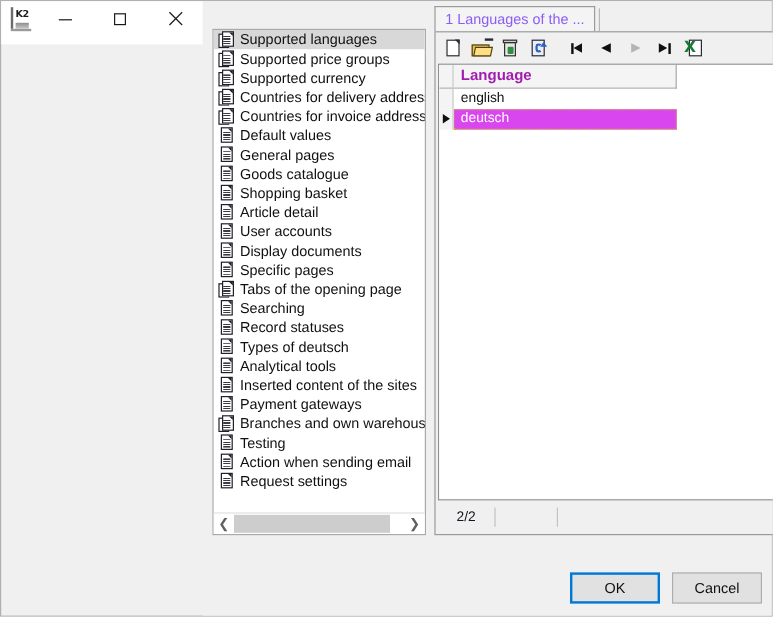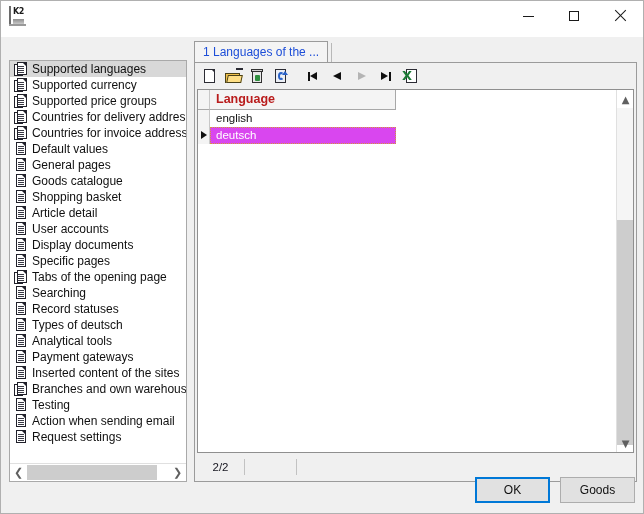--- a/index.html
+++ b/index.html
@@ -11,21 +11,20 @@
     font-size: 12px;
     background: #ffffff;
   }
 
   .window {
     position: relative;
     width: 644px; height: 514px;
     background: #f0f0f0;
     border: 1px solid #b0b0b0;
     display: flex;
-    flex-direction: column;
   }
 
   
   .titlebar {
     height: 36px;
     background: #ffffff;
     display: flex;
     align-items: flex-start;
     flex: 0 0 36px;
     position: relative;
@@ -199,21 +198,21 @@
   .tab {
     position: absolute;
     left: 0; top: 0;
     height: 21px;
     padding: 0 8px;
     background: #f4f4f4;
     border: 1px solid #9b9b9b;
     border-bottom: none;
     font-size: 12px;
     line-height: 20px;
-    color: #1d4ed8;
+    color: #8b5cf6;
     white-space: nowrap;
   }
   .tab-divider {
     position: absolute;
     left: 137px; top: 2px;
     width: 1px; height: 19px;
     background: #b8b8b8;
   }
 
   .tab-body {
@@ -369,21 +368,21 @@
   .col-head {
     width: 186px;
     flex: 0 0 186px;
     background: #f4f4f4;
     border-right: 1px solid #a8a8a8;
     border-bottom: 1px solid #a8a8a8;
     font-weight: bold;
     font-size: 12.5px;
     line-height: 18px;
     padding-left: 6px;
-    color: #b91c1c;
+    color: #a21caf;
     height: 20px;
   }
   .grid-row.header { height: 20px; }
   .cell {
     width: 186px;
     flex: 0 0 186px;
     font-size: 11.5px;
     line-height: 16px;
     padding-left: 6px;
     color: #101010;
@@ -500,29 +499,29 @@
                 <span class="lines"></span>
               </span>
               <span class="li-label">Supported languages</span>
             </div>
             <div class="list-item">
               <span class="doc-icon multi">
                 <span class="page2"></span>
                 <span class="page"></span>
                 <span class="lines"></span>
               </span>
-              <span class="li-label">Supported currency</span>
+              <span class="li-label">Supported price groups</span>
             </div>
             <div class="list-item">
               <span class="doc-icon multi">
                 <span class="page2"></span>
                 <span class="page"></span>
                 <span class="lines"></span>
               </span>
-              <span class="li-label">Supported price groups</span>
+              <span class="li-label">Supported currency</span>
             </div>
             <div class="list-item">
               <span class="doc-icon multi">
                 <span class="page2"></span>
                 <span class="page"></span>
                 <span class="lines"></span>
               </span>
               <span class="li-label">Countries for delivery addresses</span>
             </div>
             <div class="list-item">
@@ -623,28 +622,28 @@
                 <span class="page"></span>
                 <span class="lines"></span>
               </span>
               <span class="li-label">Analytical tools</span>
             </div>
             <div class="list-item">
               <span class="doc-icon">
                 <span class="page"></span>
                 <span class="lines"></span>
               </span>
+              <span class="li-label">Inserted content of the sites</span>
+            </div>
+            <div class="list-item">
+              <span class="doc-icon">
+                <span class="page"></span>
+                <span class="lines"></span>
+              </span>
               <span class="li-label">Payment gateways</span>
-            </div>
-            <div class="list-item">
-              <span class="doc-icon">
-                <span class="page"></span>
-                <span class="lines"></span>
-              </span>
-              <span class="li-label">Inserted content of the sites</span>
             </div>
             <div class="list-item">
               <span class="doc-icon multi">
                 <span class="page2"></span>
                 <span class="page"></span>
                 <span class="lines"></span>
               </span>
               <span class="li-label">Branches and own warehouses</span>
             </div>
             <div class="list-item">
@@ -772,17 +771,17 @@
         <div class="status-bar">
           <div class="status-cell first">2/2</div>
           <div class="status-cell blank"></div>
         </div>
 
       </div>
     </div>
 
     <div class="footer">
       <div class="dlg-btn default">OK</div>
-      <div class="dlg-btn">Goods</div>
+      <div class="dlg-btn">Cancel</div>
     </div>
 
   </div>
 </div>
 
 </body></html>

